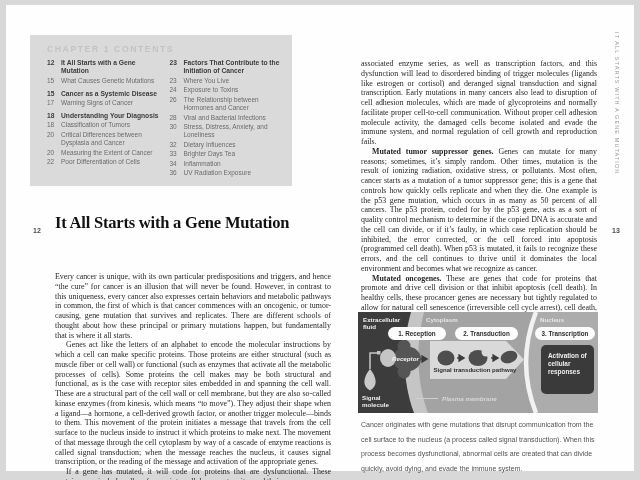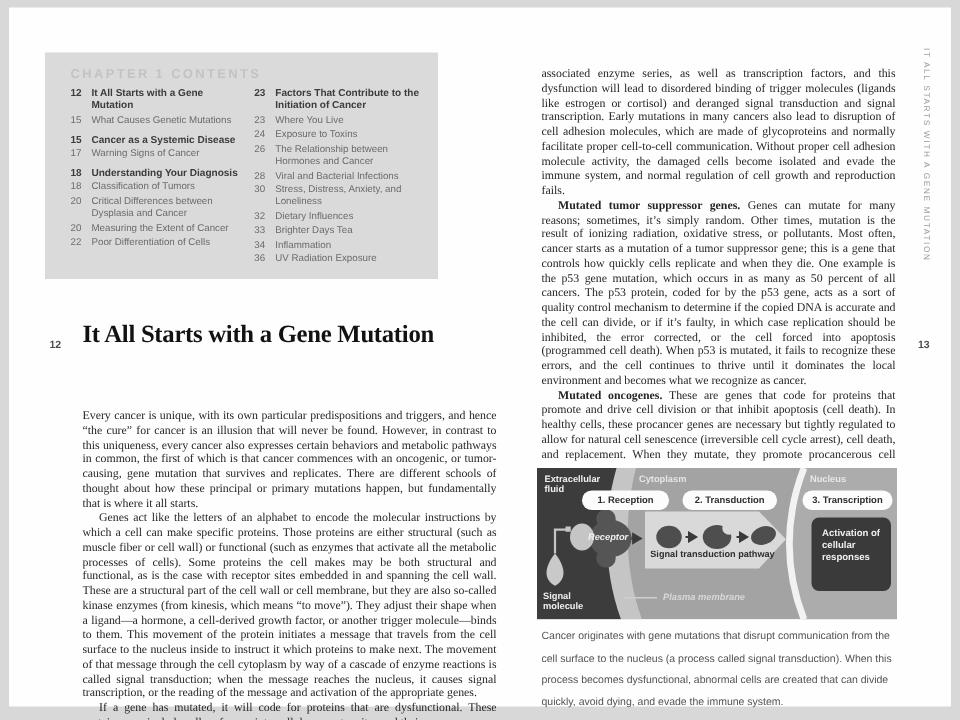--- a/index.html
+++ b/index.html
@@ -17,21 +17,21 @@
   .c-row.head{font-weight:bold;color:#3c3c3c;font-size:6.7px;margin-top:4.5px;}
   .c-row.first{margin-top:0;}
 
   
   .page-num{position:absolute;font-size:7px;font-weight:bold;color:#4e4e4e;}
   .page-num-left{left:27px;top:222px;}
   .page-num-right{left:606px;top:222px;}
   .main-heading{position:absolute;left:49px;top:197px;width:276px;font-family:"Liberation Serif",serif;font-size:16.5px;font-weight:bold;color:#121212;letter-spacing:-0.2px;}
   .body-col{position:absolute;font-family:"Liberation Serif",serif;font-size:7.9px;line-height:9.75px;color:#262626;text-align:justify;}
   .body-left{left:49px;top:219px;width:276px;height:236px;overflow:hidden;margin-top:48px;}
-  .body-right{left:355px;top:39px;width:236px;height:264px;overflow:hidden;}
+  .body-right{left:355px;top:54px;width:236px;height:264px;overflow:hidden;}
   .body-col p{margin:0;}
   .body-col p.ind{text-indent:11px;}
 
   
   .vert-head{position:absolute;left:608px;top:27px;writing-mode:vertical-rl;font-size:5.5px;letter-spacing:1.1px;color:#9a9a9a;white-space:nowrap;}
 
   
   .diagram{position:absolute;left:352px;top:307px;width:240px;height:101px;overflow:hidden;}
   .diagram svg{position:absolute;left:0;top:0;}
   .dg-label{position:absolute;font-weight:bold;font-size:6.2px;line-height:7.2px;}

